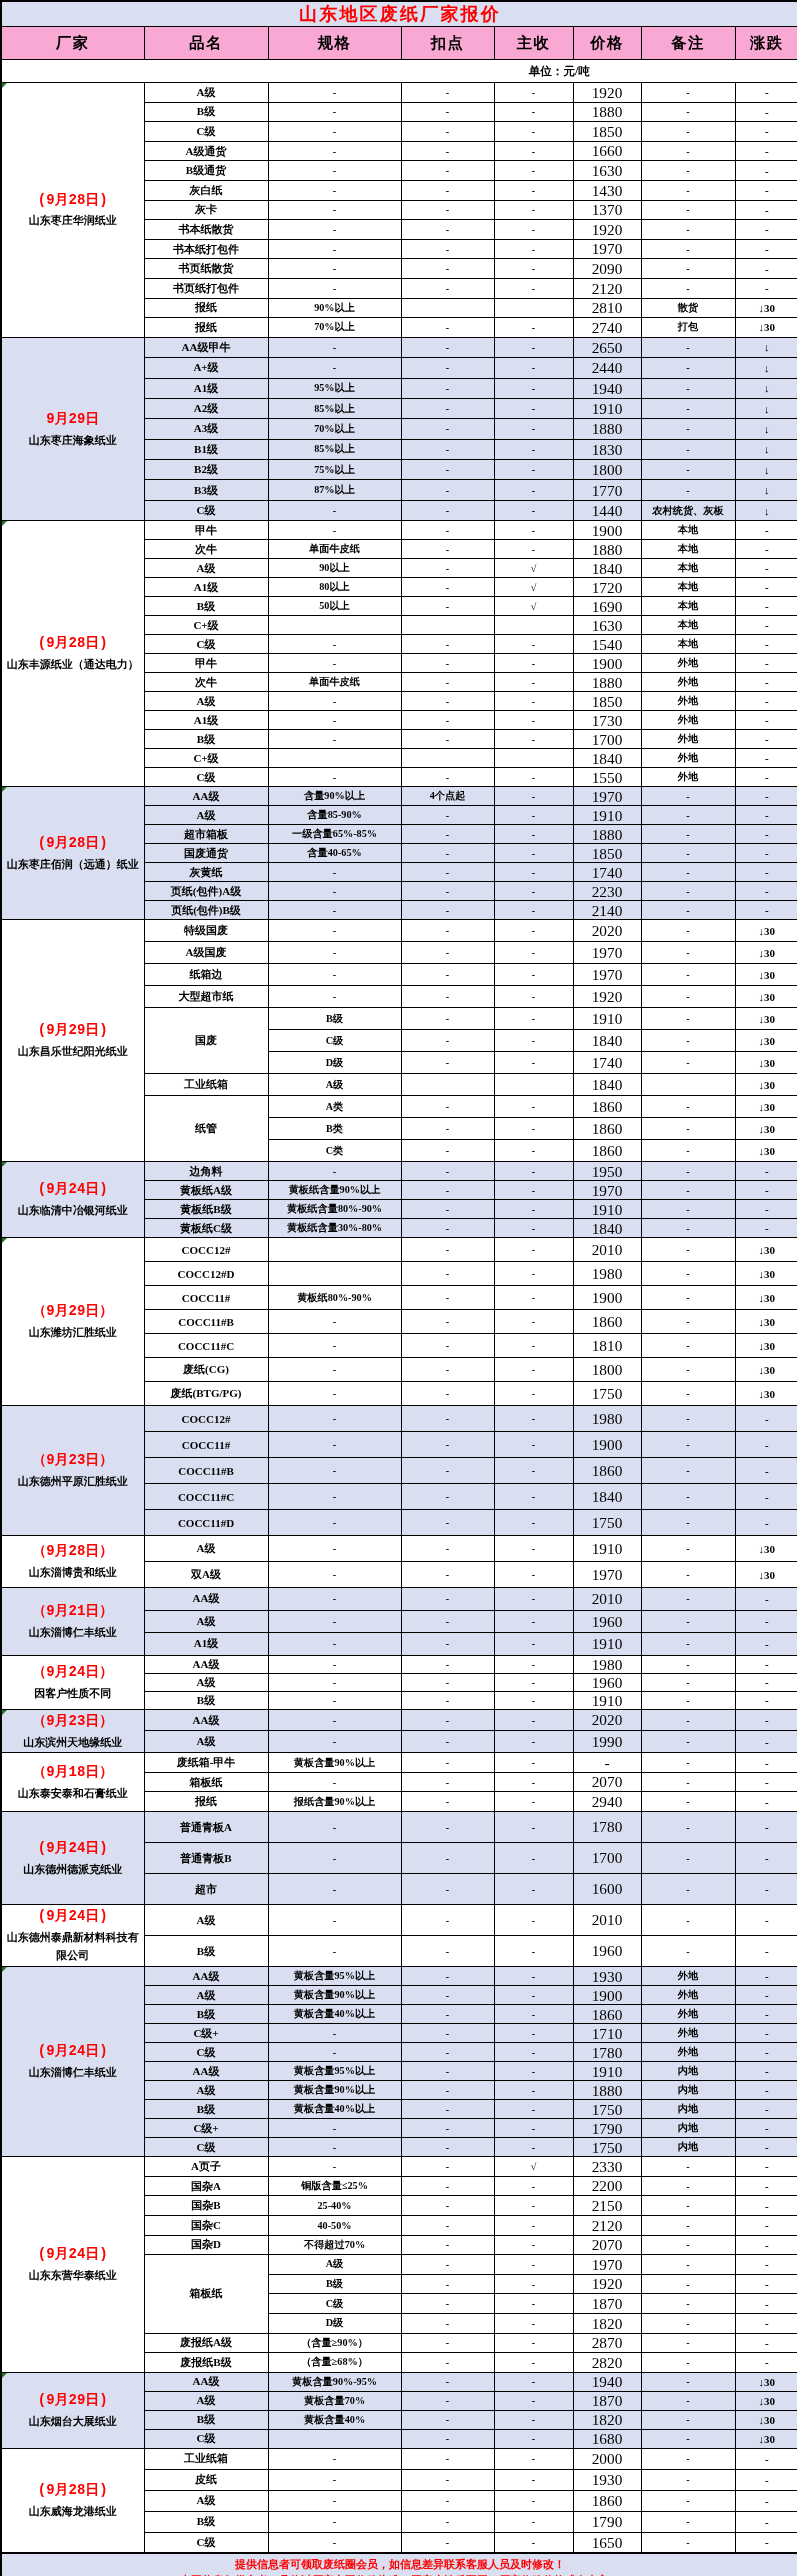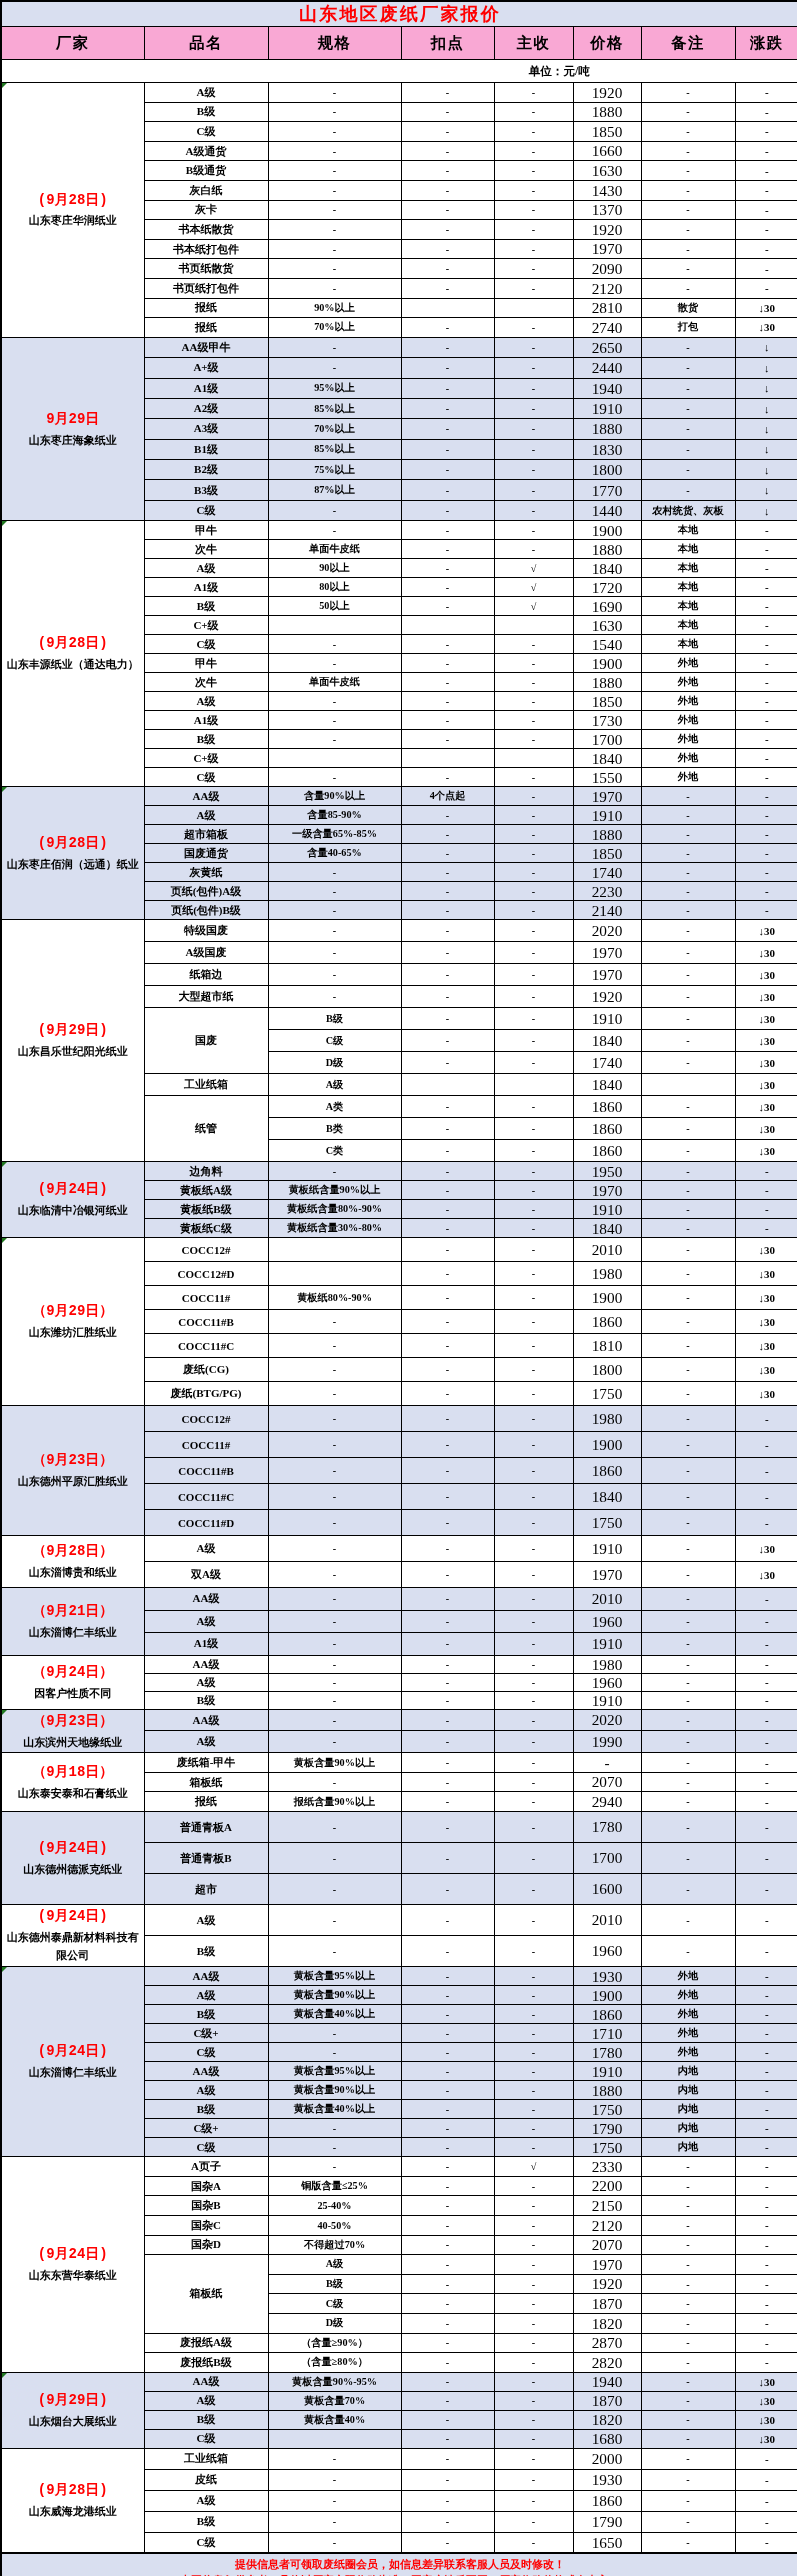--- a/index.html
+++ b/index.html
@@ -1085,21 +1085,21 @@
         <td class="name">废报纸A级</td>
         <td class="spec">（含量≥90%）</td>
         <td class="ded">-</td>
         <td class="main">-</td>
         <td class="price">2870</td>
         <td class="note">-</td>
         <td class="chg">-</td>
       </tr>
       <tr style="height: 19.6px;">
         <td class="name">废报纸B级</td>
-        <td class="spec">（含量≥80%）</td>
+        <td class="spec">（含量≥68%）</td>
         <td class="ded">-</td>
         <td class="main">-</td>
         <td class="price">2820</td>
         <td class="note">-</td>
         <td class="chg">-</td>
       </tr>
       <tr class="shade sec-top" style="height: 19px;">
         <td rowspan="4" class="factory corner">
           <div class="date">(9月29日)</div>
           <div class="fname">山东烟台大展纸业</div>

